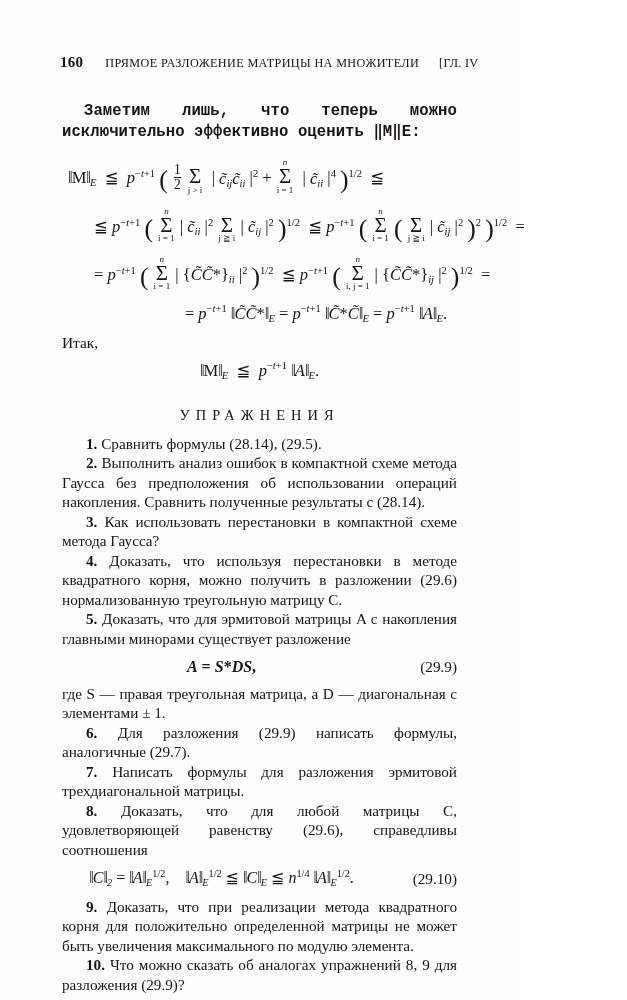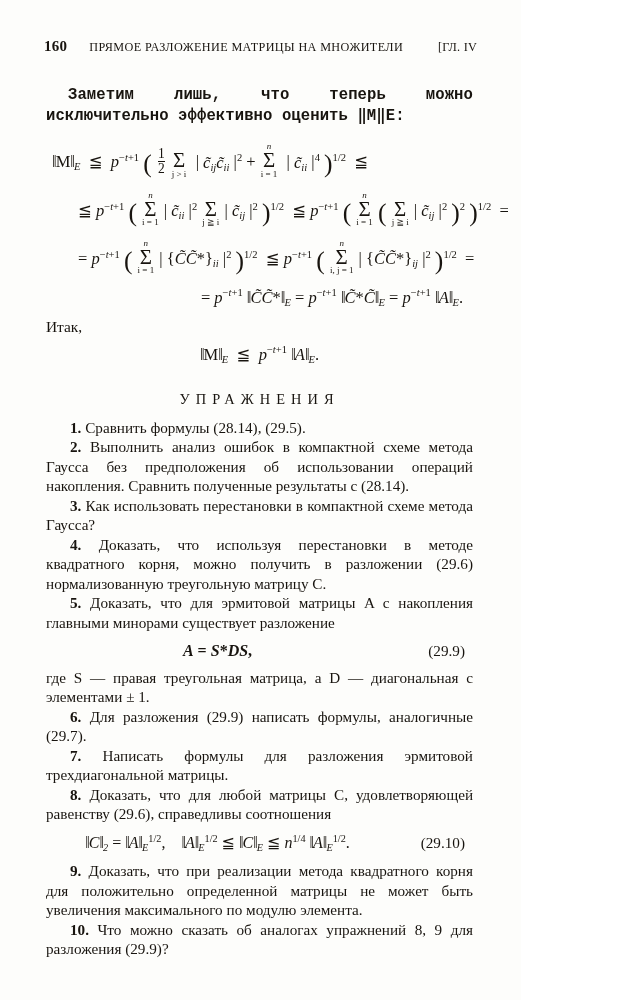--- a/index.html
+++ b/index.html
@@ -13,21 +13,21 @@
     font-family: "Liberation Serif", serif;
     color: #18140f;
     position: relative;
     overflow: hidden;
   }
   .page {
     width: 521px;
     height: 1000px;
     position: relative;
     box-sizing: border-box;
-    padding: 0;
+    padding: 16px;
     background: #fdfdfb;
   }
   .running-head {
     display: flex;
     align-items: baseline;
     padding: 38px 44px 0 44px;
     font-size: 12.5px;
     letter-spacing: 0.02em;
   }
   .folio {
@@ -97,21 +97,21 @@
   .ex {
     margin: 0;
     font-size: 15.2px;
     line-height: 1.285;
     text-align: justify;
     text-indent: 24px;
   }
   .eqnum-row {
     display: flex;
     align-items: baseline;
-    margin: 9px 8px 8px 0;
+    margin: 9px 0 8px 0;
   }
   .eqnum-row .eq {
     flex: 1;
     text-align: center;
     font-size: 16px;
   }
   .eqnum-row .num {
     width: 76px;
     text-align: right;
     font-size: 15.2px;

